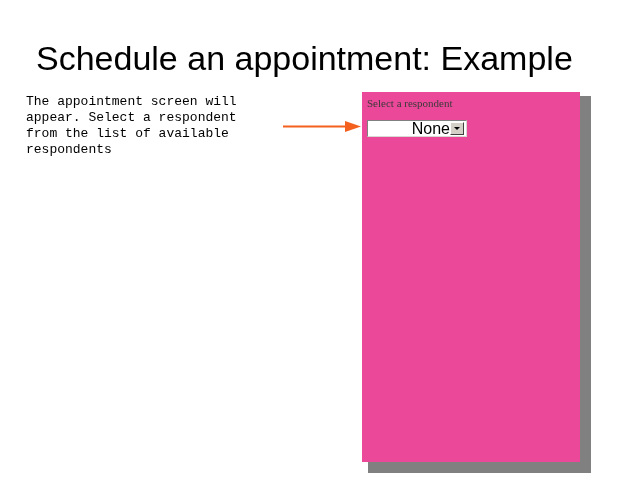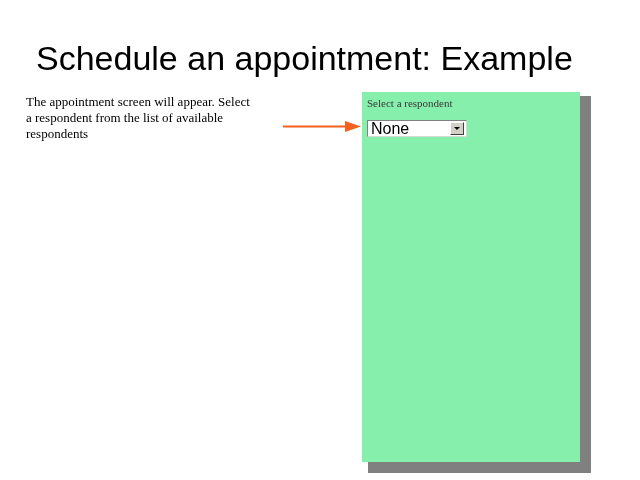--- a/index.html
+++ b/index.html
@@ -36,21 +36,21 @@
     white-space: nowrap;
     letter-spacing: 0px;
   }
 
   
   #body-text {
     position: absolute;
     left: 26px;
     top: 94px;
     width: 232px;
-    font-family: Liberation Serif, serif;
+    font-family: Liberation Mono, monospace;
     font-size: 13px;
     line-height: 16px;
     color: #000000;
   }
 
   
   .shadow-bar {
     position: absolute;
     background: #808080;
   }
@@ -67,21 +67,22 @@
     height: 11px;
   }
 
   
   #screenshot-region {
     position: absolute;
     left: 362px;
     top: 92px;
     width: 218px;
     height: 370px;
-    background: #86efac;
+    background: #ec4899;
+    text-align: right;
   }
 
   #field-label {
     position: absolute;
     left: 5px;
     top: 5px;
     font-family: "Liberation Serif", serif;
     font-size: 11px;
     line-height: 13px;
     color: #3a3a3a;

